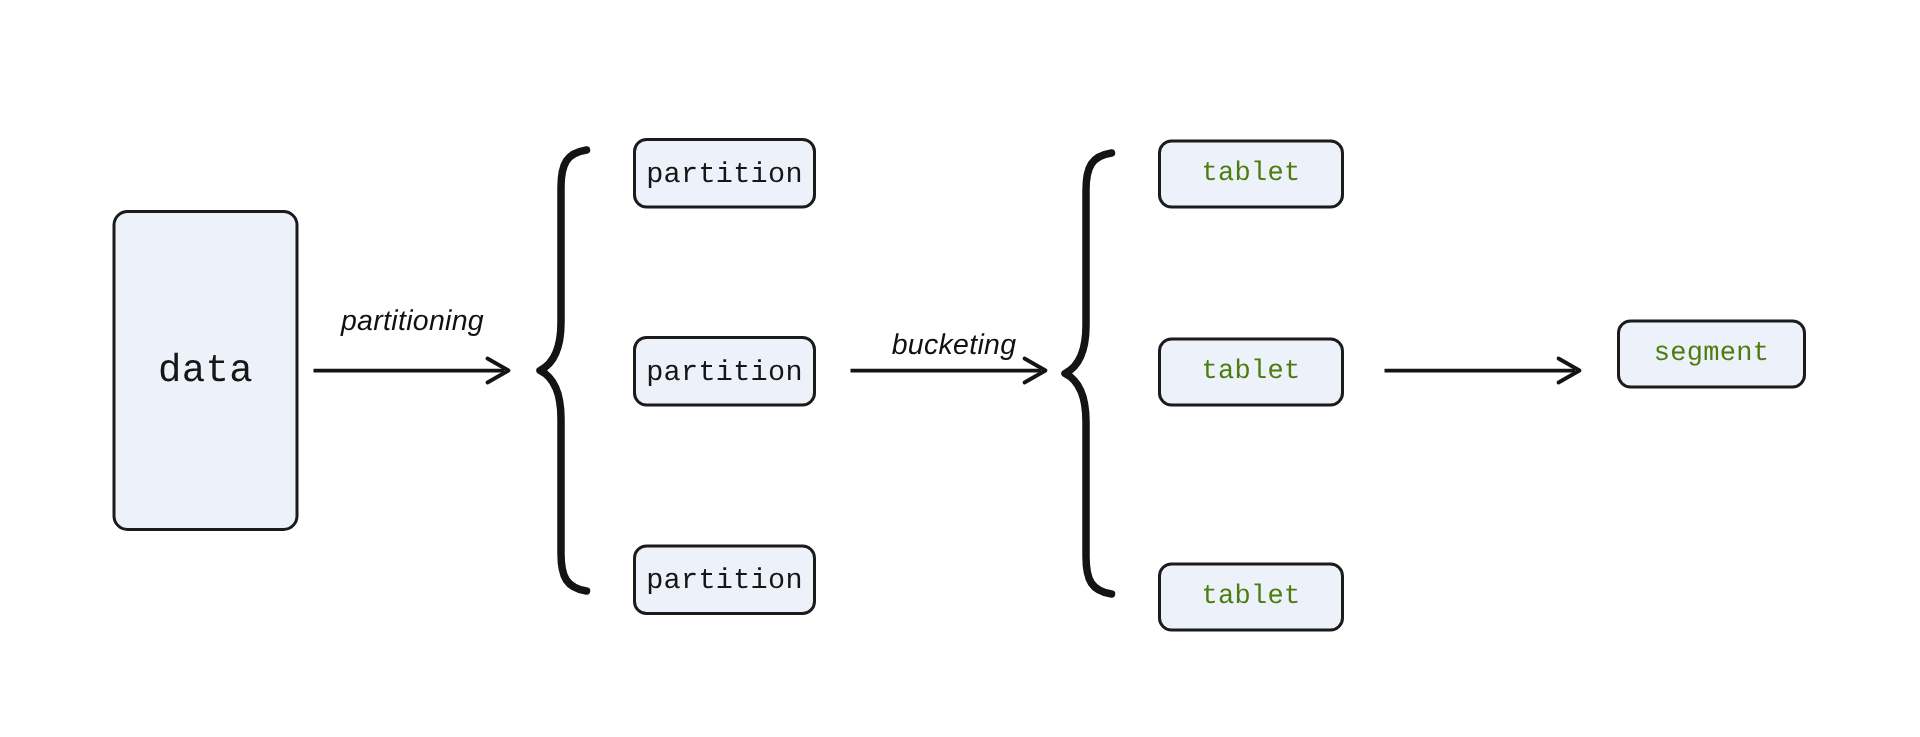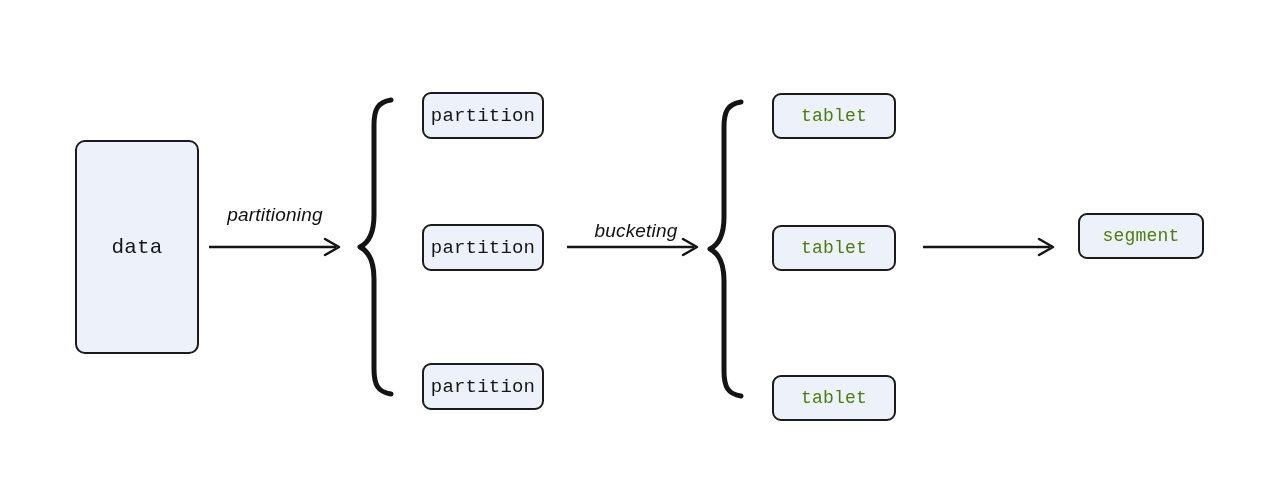--- a/index.html
+++ b/index.html
@@ -24,21 +24,21 @@
     border: 2px solid #1b1b1b;
     border-radius: 9px;
     font-size: 19px;
     color: #161616;
     box-sizing: border-box;
     letter-spacing: 0.2px;
     font-family: Liberation Mono, monospace;
   }
   .node.big {
     border-radius: 10px;
-    font-size: 21px;
+    font-size: 26px;
   }
   .node.muted {
     color: #4d7c0f;
     font-size: 18px;
   }
   .arrow-label {
     position: absolute;
     text-align: center;
     font-size: 19px;
     color: #111111;

